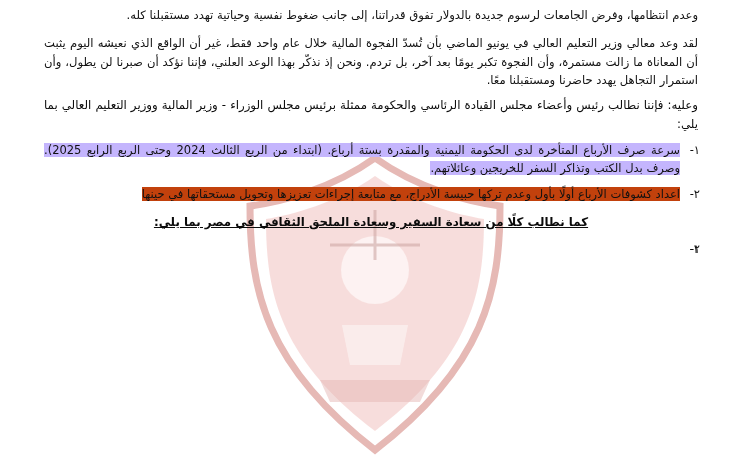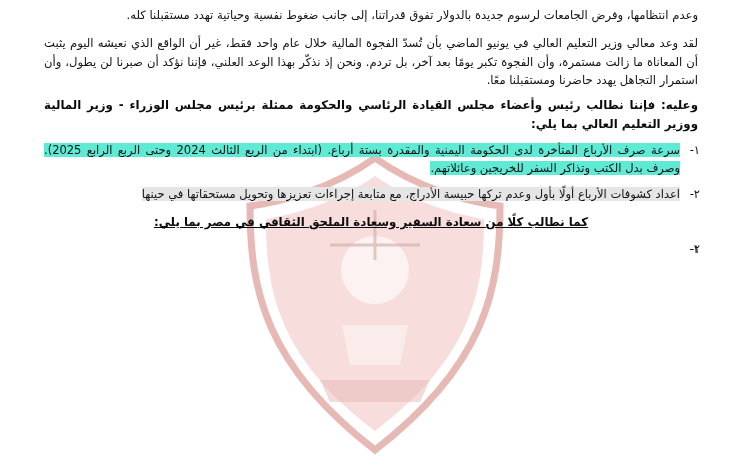--- a/index.html
+++ b/index.html
@@ -49,21 +49,21 @@
     text-align: justify;
     text-justify: inter-word;
   }
   p.para.first {
     margin-bottom: 9px;
   }
   .heading {
     margin: 6px 0 7px 0;
     font-size: 11.8px;
     line-height: 1.6;
-    font-weight: bold;
+    font-weight: normal;
     color: #0b0b0b;
     text-align: justify;
   }
   .heading2 {
     margin: 10px 0 8px 0;
     font-size: 11.8px;
     line-height: 1.6;
     font-weight: bold;
     color: #0b0b0b;
     text-align: center;
@@ -87,26 +87,26 @@
     position: absolute;
     right: -20px;
     top: 0;
     font-size: 11.5px;
     color: #111;
     width: 18px;
     text-align: right;
     direction: rtl;
   }
   .hl-yellow {
-    background: #5eead4;
+    background: #c4b5fd;
     box-decoration-break: clone;
     -webkit-box-decoration-break: clone;
   }
   .hl-green {
-    background: #e5e5e5;
+    background: #c2410c;
     box-decoration-break: clone;
     -webkit-box-decoration-break: clone;
   }
   .plain {
     background: transparent;
   }
   .spacer-s { height: 4px; }
 </style>
 </head>
 <body>

